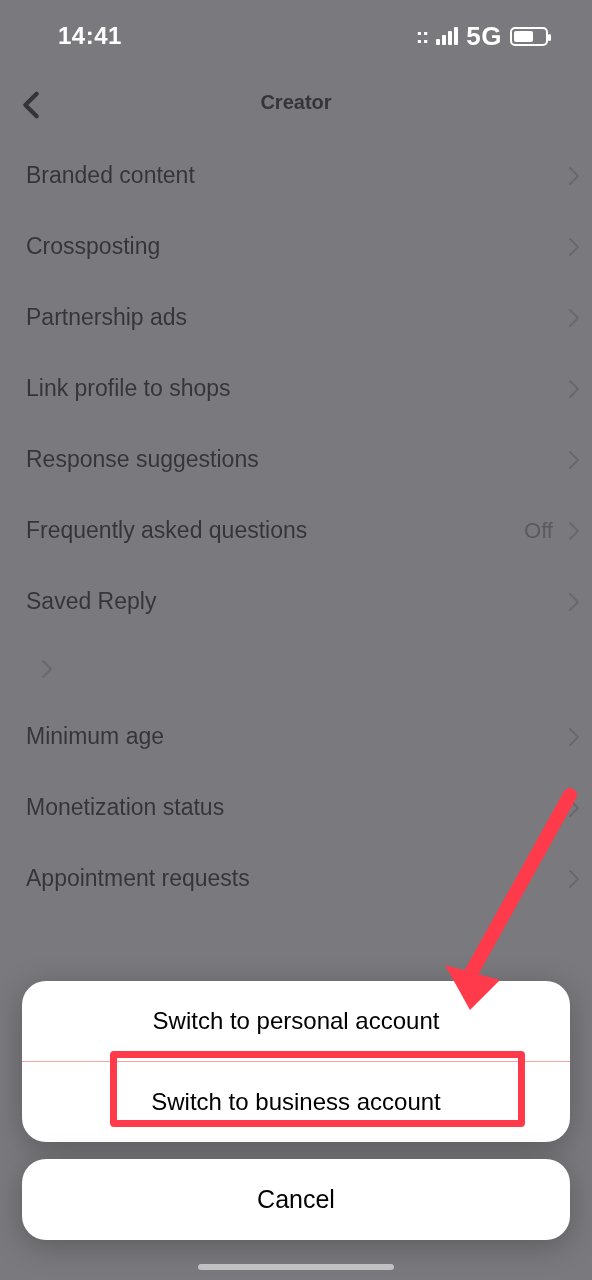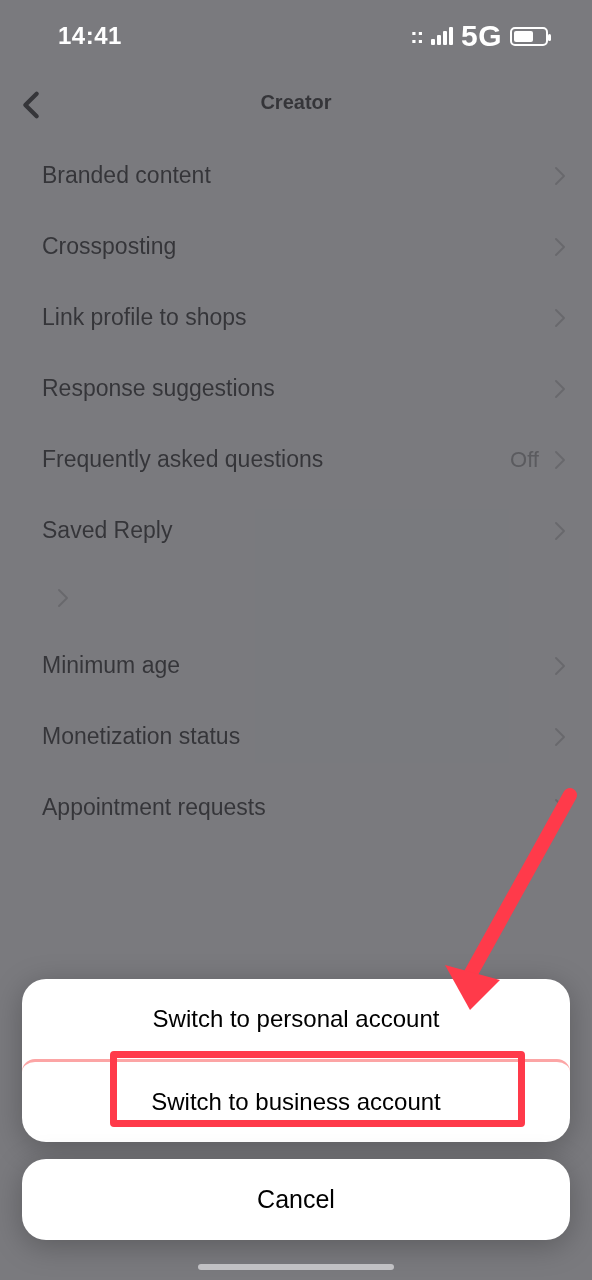--- a/index.html
+++ b/index.html
@@ -19,21 +19,21 @@
     font-weight: 600;
     font-size: 24px;
     z-index: 3;
     letter-spacing: 0.5px;
   }
   .status-right { display: flex; align-items: center; gap: 8px; }
   .signal-bars { display: flex; align-items: flex-end; gap: 2px; height: 18px; }
   .signal-bars span { width: 4px; background: #fff; display: inline-block; border-radius: 1px; }
   .sb1 { height: 6px; } .sb2 { height: 10px; } .sb3 { height: 14px; } .sb4 { height: 18px; }
   .signal-dots { font-weight: 700; font-size: 22px; letter-spacing: -1px; line-height: 1; }
-  .fiveg { font-size: 30px; }
+  .fiveg { font-size: 26px; }
   .battery {
     width: 38px; height: 19px;
     border: 2px solid #fff;
     border-radius: 5px;
     position: relative;
     display: inline-block;
   }
   .battery::after {
     content: "";
     position: absolute;
@@ -77,24 +77,23 @@
   
   .list {
     position: absolute;
     top: 140px; left: 0; right: 0;
     z-index: 1;
   }
   .row {
     display: flex;
     align-items: center;
     justify-content: space-between;
-    padding: 22px 26px 22px 26px;
+    padding: 22px 12px 22px 26px;
     font-size: 23px;
     color: #000;
-    margin-left: 16px;
   }
   .row .right { display: flex; align-items: center; gap: 15px; }
   .row .value { color: #888; font-size: 22px; }
   .chev { width: 12px; height: 20px; color: #b8b8b8; }
   .chev svg { width: 100%; height: 100%; display: block; }
 
   
   .overlay {
     position: absolute;
     inset: 0;
@@ -110,21 +109,21 @@
     overflow: hidden;
     z-index: 4;
   }
   .sheet.options { bottom: 138px; }
   .sheet .option {
     text-align: center;
     font-size: 24px;
     color: #000;
     padding: 26px 8px;
   }
-  .sheet .option + .option { border-top: 3px solid #fca5a5; border-radius: 13px; }
+  .sheet .option + .option { border-top: 1px solid #fca5a5; }
   .sheet.cancel { bottom: 40px; }
   .sheet .cancel-btn {
     text-align: center;
     font-size: 25px;
     color: #000;
     padding: 26px 7px;
   }
   .highlight {
     position: absolute;
     border: 7px solid #ff3a4a;
@@ -196,20 +195,31 @@
     <span class="right">
         <span class="value"></span>
         <span class="chev">
           <svg viewBox="0 0 12 20">
             <polyline points="2 2 10 10 2 18" fill="none" stroke="currentColor" stroke-width="2" stroke-linecap="round" stroke-linejoin="round"></polyline>
           </svg>
         </span>
       </span>
   </div>
   <div class="row">
+    <span>Partnership ads</span>
+    <span class="right">
+        <span class="value"></span>
+        <span class="chev">
+          <svg viewBox="0 0 12 20">
+            <polyline points="2 2 10 10 2 18" fill="none" stroke="currentColor" stroke-width="2" stroke-linecap="round" stroke-linejoin="round"></polyline>
+          </svg>
+        </span>
+      </span>
+  </div>
+  <div class="row">
     <span>Link profile to shops</span>
     <span class="right">
         <span class="value"></span>
         <span class="chev">
           <svg viewBox="0 0 12 20">
             <polyline points="2 2 10 10 2 18" fill="none" stroke="currentColor" stroke-width="2" stroke-linecap="round" stroke-linejoin="round"></polyline>
           </svg>
         </span>
       </span>
   </div>

